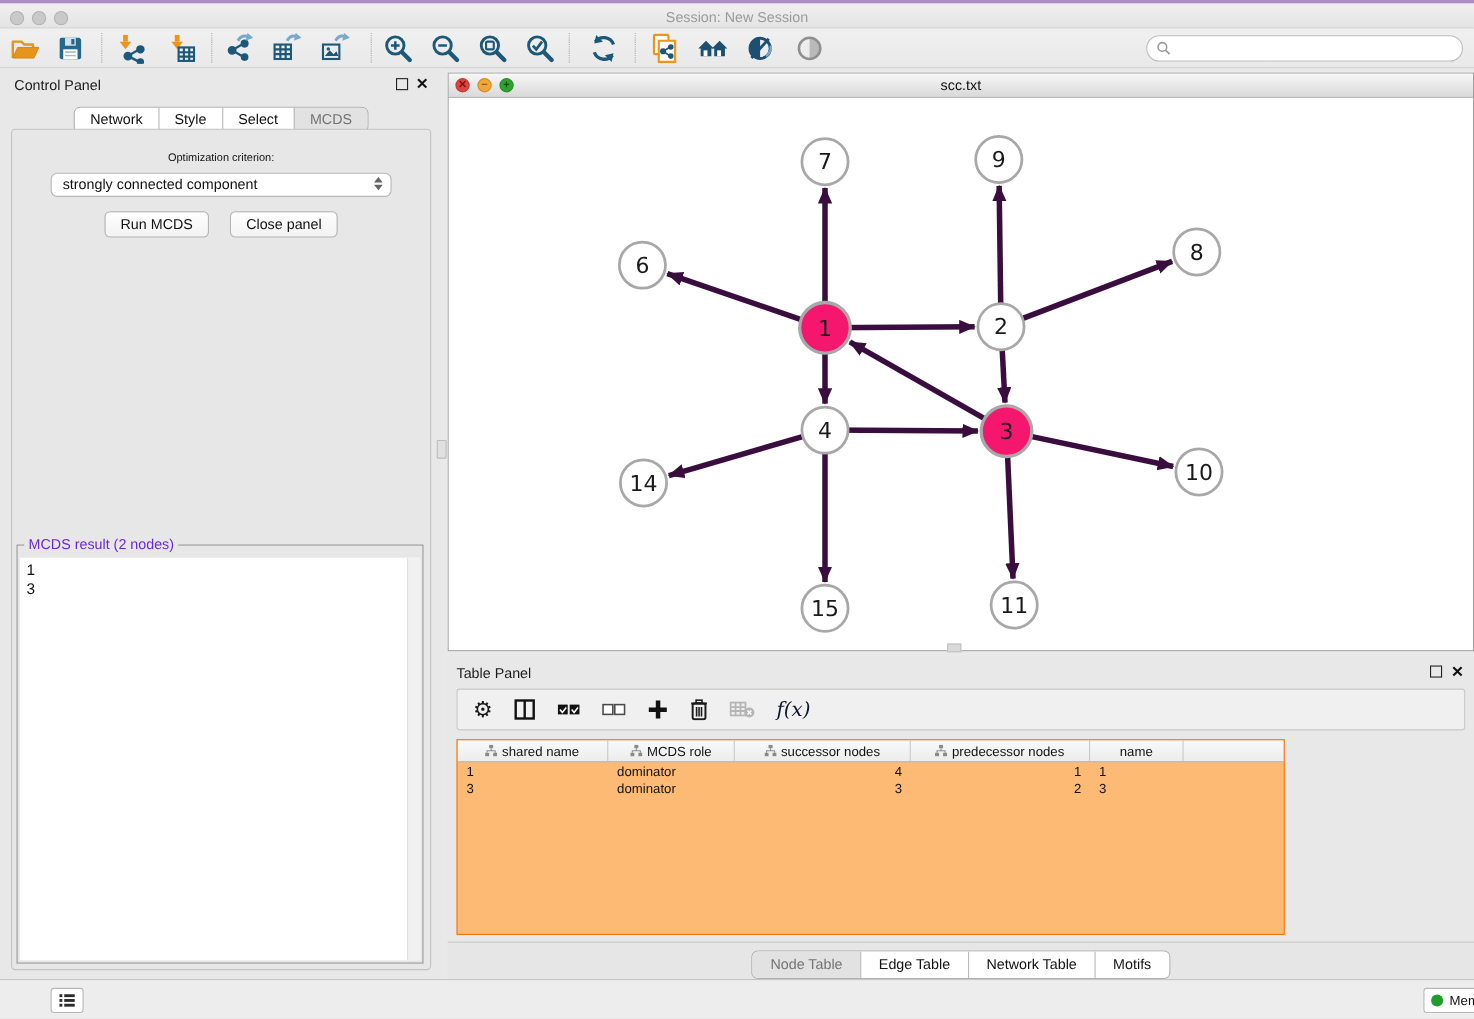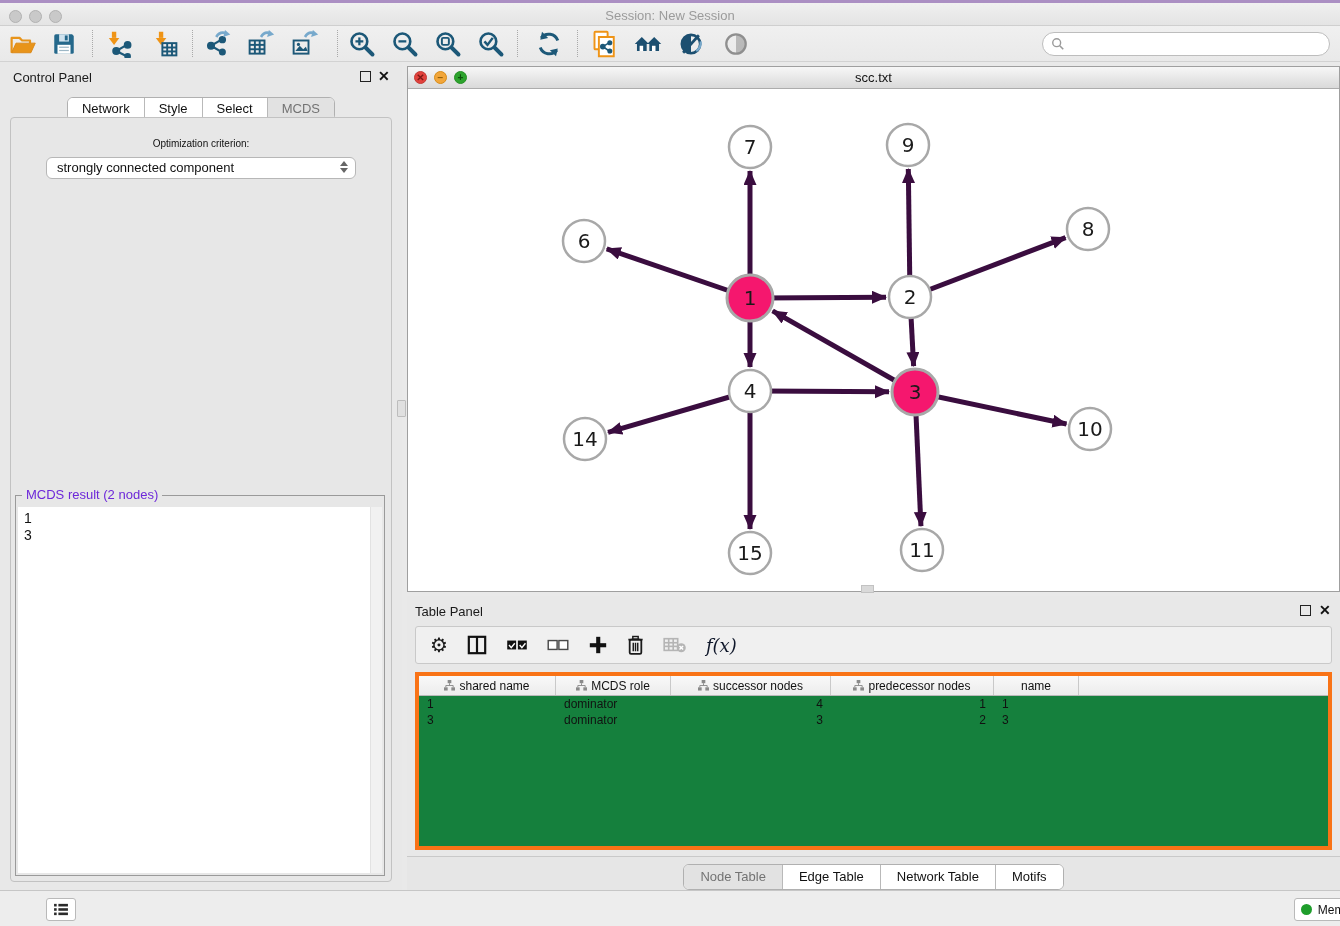--- a/index.html
+++ b/index.html
@@ -62,21 +62,21 @@
   .nw-canvas { position:absolute; left:0; top:22px; right:0; bottom:0; background:#fff; }
   .canvas-handle { position:absolute; left:453px; bottom:-2px; width:13px; height:8px; background:#d9d9d9; border:1px solid #c2c2c2; }
   .split-handle { position:absolute; left:397px; top:400px; width:9px; height:17px; background:#e0e0e0; border:1px solid #bdbdbd; border-radius:1px; }
 
   
   .tpanel { position:absolute; left:407px; top:596px; width:933px; height:294px; background:#e8e8e8; }
   .tp-toolbar { position:absolute; left:8px; top:30px; width:917px; height:38px; background:#f0f0f0;
     border:1px solid #c9c9c9; border-radius:3px; display:flex; align-items:center; gap:19px; padding-left:14px; }
   .tp-ic { display:flex; align-items:center; justify-content:center; height:28px; }
   .fx-label { font-family:"DejaVu Serif", serif; font-style:italic; font-size:18px; color:#0f172a; }
-  .dtable { position:absolute; left:8px; top:76px; width:917px; height:178px; background:#15803d; border:4px solid #f97316; overflow:hidden; }
+  .dtable { position:absolute; left:8px; top:76px; width:753px; height:178px; background:#fdba74; border:1px solid #f97316; overflow:hidden; }
   .thead { display:flex; height:20px; background:linear-gradient(#f9f9f9,#ececec); border-bottom:1px solid #b9b9b9; }
   .th { position:relative; display:flex; align-items:center; justify-content:center; gap:4px;
     font-size:12px; color:#111; border-right:1px solid #c9c9c9; overflow:hidden; }
   .trow { display:flex; height:16px; font-size:12px; color:#111; }
   .td { padding:1px 8px 0; white-space:nowrap; overflow:hidden; }
   .tp-footer { position:absolute; left:0; right:0; top:260px; bottom:0; border-top:1px solid #c9c9c9; background:#e6e6e6; text-align:center; }
   .tp-footer .seg-tabs { margin-top:7px; }
   .tp-footer .seg-tab { padding:4px 16px 5px; }
 
   
@@ -276,20 +276,24 @@
       </div>
   </div>
   <div class="cp-content">
     <div class="crit-label">Optimization criterion:</div>
     <div class="dropdown">
       <span>strongly connected component</span>
       <span class="dd-arrows">
           <span class="dd-up"></span>
           <span class="dd-down"></span>
         </span>
+    </div>
+    <div class="btn-row">
+      <span class="pbtn">Run MCDS</span>
+      <span class="pbtn">Close panel</span>
     </div>
     <div class="result-group">
       <span class="result-label">MCDS result (2 nodes)</span>
       <div class="result-area">
           <div>1</div>
           <div>3</div>
         </div>
       <div class="result-scroll"></div>
     </div>
   </div>

